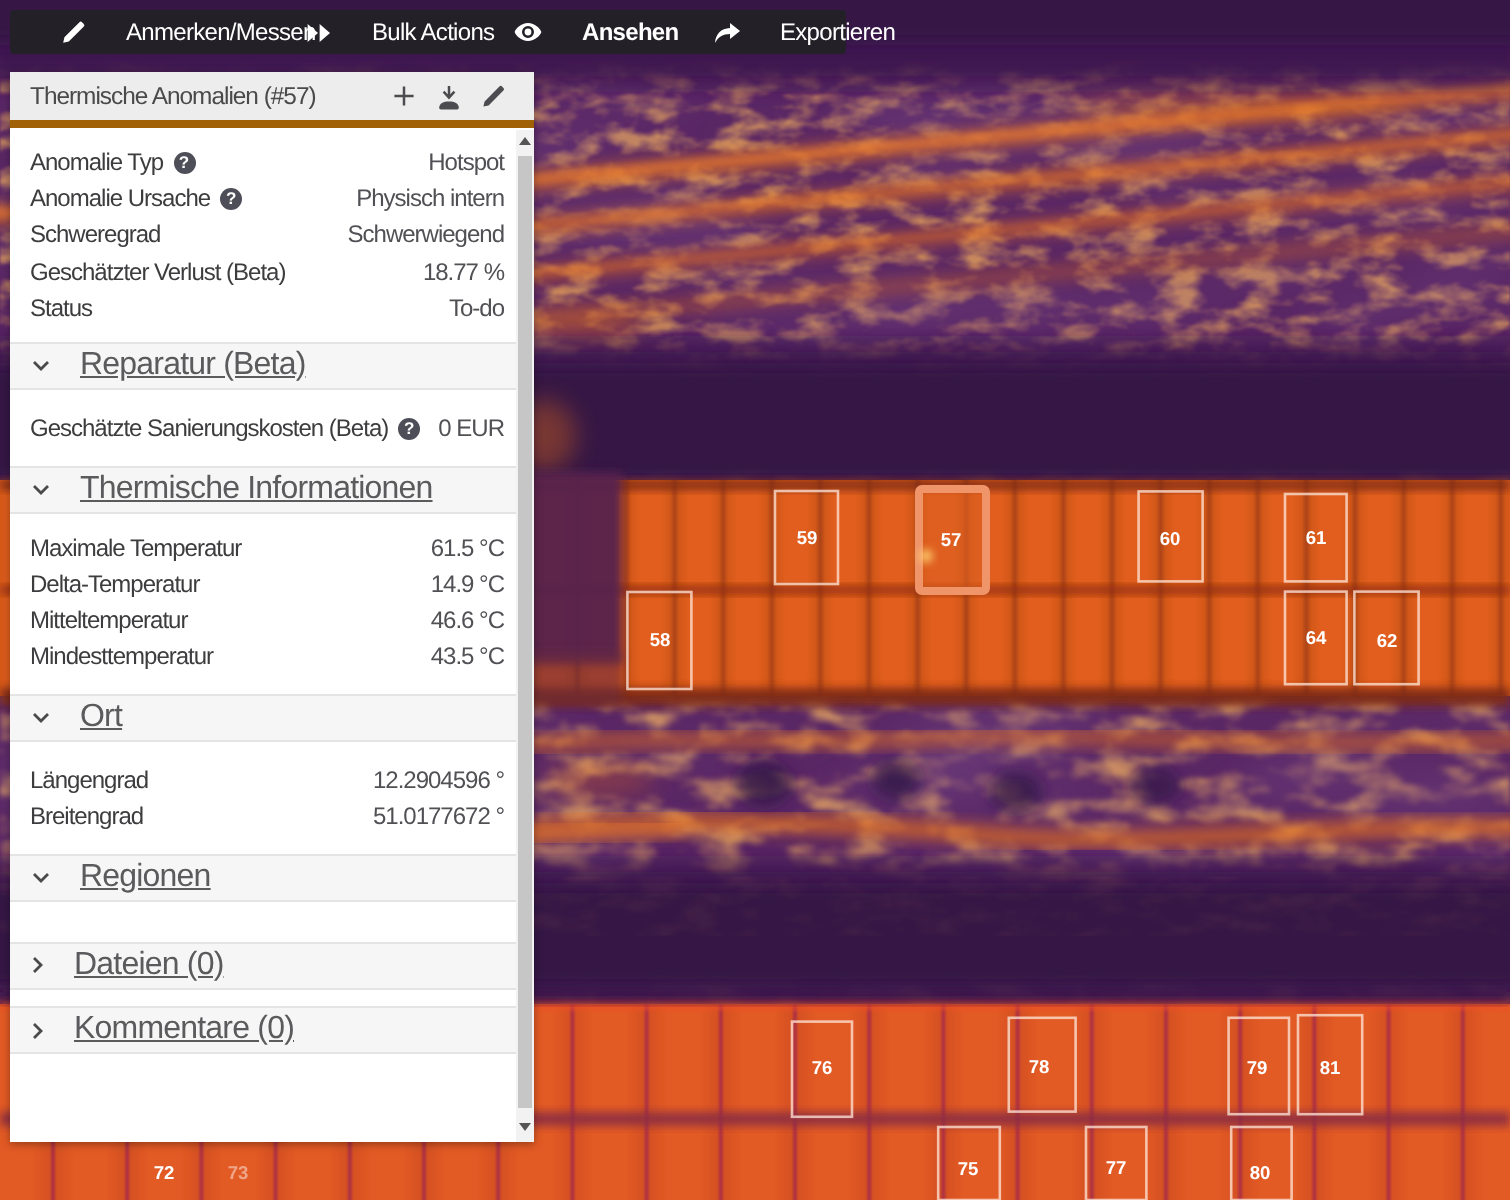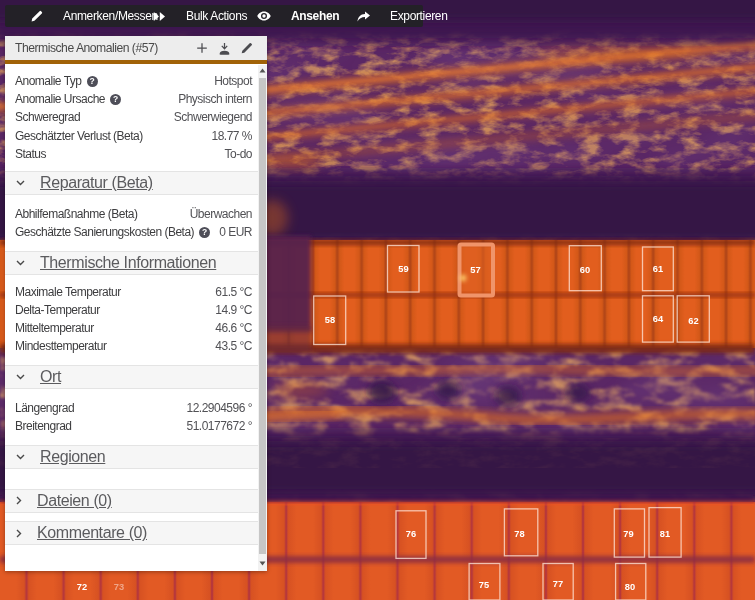--- a/index.html
+++ b/index.html
@@ -237,24 +237,20 @@
       <div class="row">
           <span class="lab">Status</span>
           <span class="val">To-do</span>
         </div>
       <div style="height:8px"></div>
       <div class="band"><svg width="9" height="6" viewBox="0 0 9 6">
             <path d="M1 1 L4.5 4.5 L8 1" stroke="#4a4a4a" stroke-width="1.4" fill="none"></path>
           </svg>Reparatur (Beta)</div>
       <div style="height:10px"></div>
       <div class="row">
-          <span class="lab">Abhilfemaßnahme (Beta)</span>
-          <span class="val">Überwachen</span>
-        </div>
-      <div class="row">
           <span class="lab">Geschätzte Sanierungskosten (Beta)<span class="qm">?</span></span>
           <span class="val">0 EUR</span>
         </div>
       <div style="height:9.5px"></div>
       <div class="band"><svg width="9" height="6" viewBox="0 0 9 6">
             <path d="M1 1 L4.5 4.5 L8 1" stroke="#4a4a4a" stroke-width="1.4" fill="none"></path>
           </svg>Thermische Informationen</div>
       <div style="height:8px"></div>
       <div class="row">
           <span class="lab">Maximale Temperatur</span>

